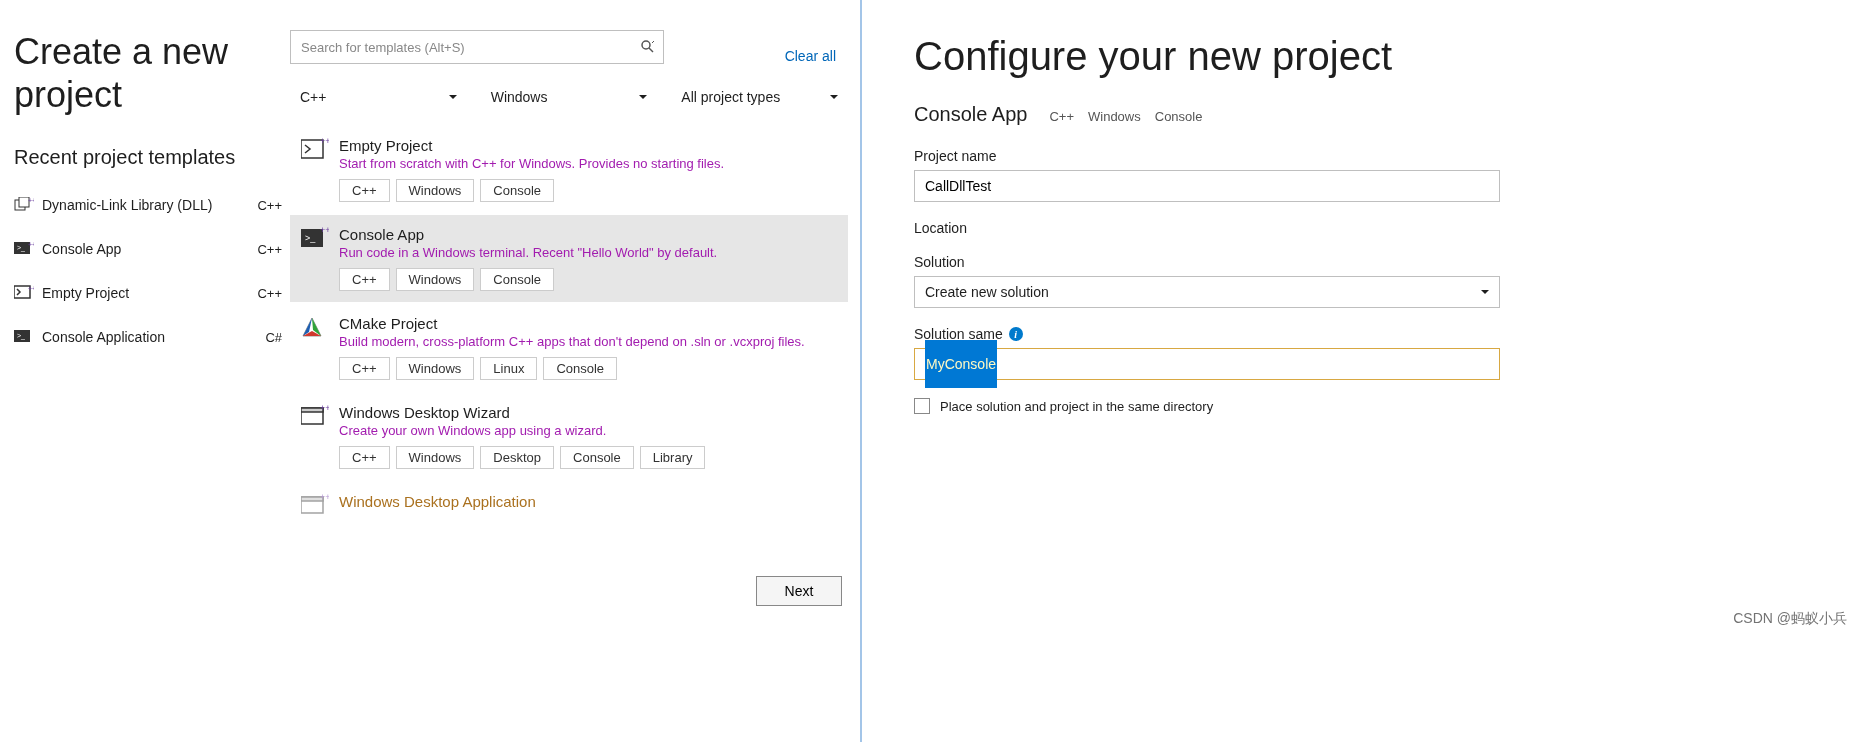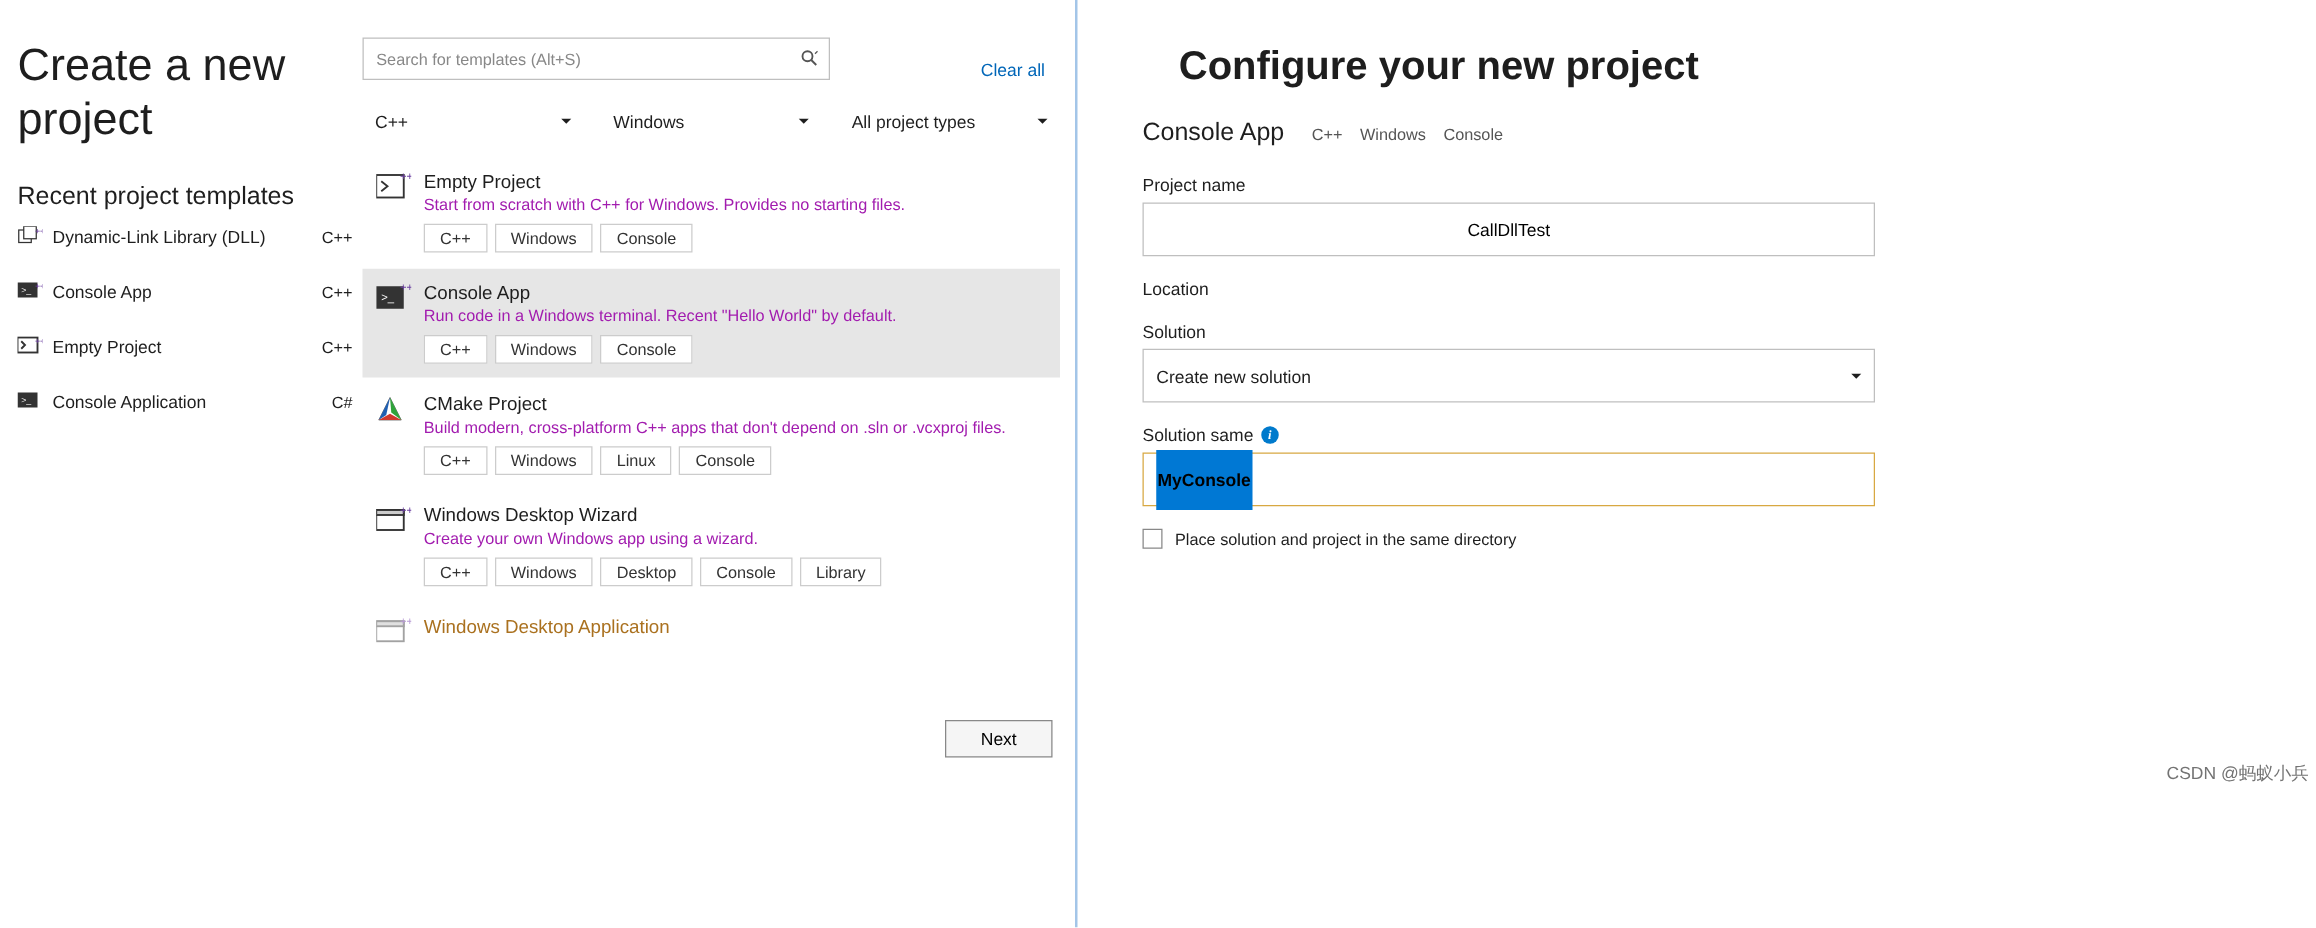--- a/index.html
+++ b/index.html
@@ -28,20 +28,21 @@
   font-size: 36px;
   font-weight: 400;
   line-height: 1.2;
   margin-bottom: 28px;
   width: 260px;
 }
 .recent-heading {
   font-size: 20px;
   font-weight: 400;
   margin-top: 30px;
+  margin-bottom: 16px;
 }
 .left-inner { display: flex; }
 .left-col-a { width: 276px; }
 .left-col-b { flex: 1; padding-right: 12px; }
 .recent-list { }
 .recent-item {
   display: flex;
   align-items: center;
   height: 40px;
   margin-bottom: 4px;
@@ -148,50 +149,48 @@
   bottom: 136px;
   width: 86px;
   height: 30px;
   border: 1px solid #888;
   background: #f5f5f5;
   font-size: 14px;
   font-family: inherit;
   cursor: pointer;
 }
 .configure-title {
-  font-size: 32px;
-  font-weight: 700;
+  font-size: 40px;
+  font-weight: 400;
   margin-bottom: 24px;
-  margin-left: 29px;
 }
 .cfg-tags-row {
   display: flex;
   align-items: baseline;
   gap: 14px;
   margin-bottom: 22px;
 }
 .cfg-template-name { font-size: 20px; margin-right: 8px; }
 .cfg-tag { font-size: 13px; color: #555; }
 .field-group { margin-bottom: 18px; }
 .field-label {
   font-size: 14px;
   margin-bottom: 6px;
   display: flex;
   align-items: center;
   gap: 6px;
 }
 .field-input-row { display: flex; gap: 10px; align-items: center; }
 .text-input, .select-input {
   width: 586px;
-  height: 43px;
+  height: 32px;
   border: 1px solid #bfbfbf;
   padding: 0 10px;
   font-size: 14px;
   font-family: inherit;
-  text-align: center;
 }
 .text-input.highlighted {
   border: 1px solid #d8a842;
 }
 .select-input {
   position: relative;
   display: flex;
   align-items: center;
   background: #fff;
 }
@@ -230,23 +229,22 @@
   gap: 10px;
   margin-top: 6px;
 }
 .checkbox {
   width: 16px; height: 16px;
   border: 1px solid #888;
   background: #fff;
 }
 .sel-text {
   background: #0078d4;
-  color: #000000;
+  color: #fef9c3;
   padding: 16px 1px;
-  font-weight: bold;
 }
 .watermark {
   position: absolute;
   right: 6px;
   bottom: 114px;
   font-size: 14px;
   color: #737373;
 }
 svg { display: block; }
 </style>

